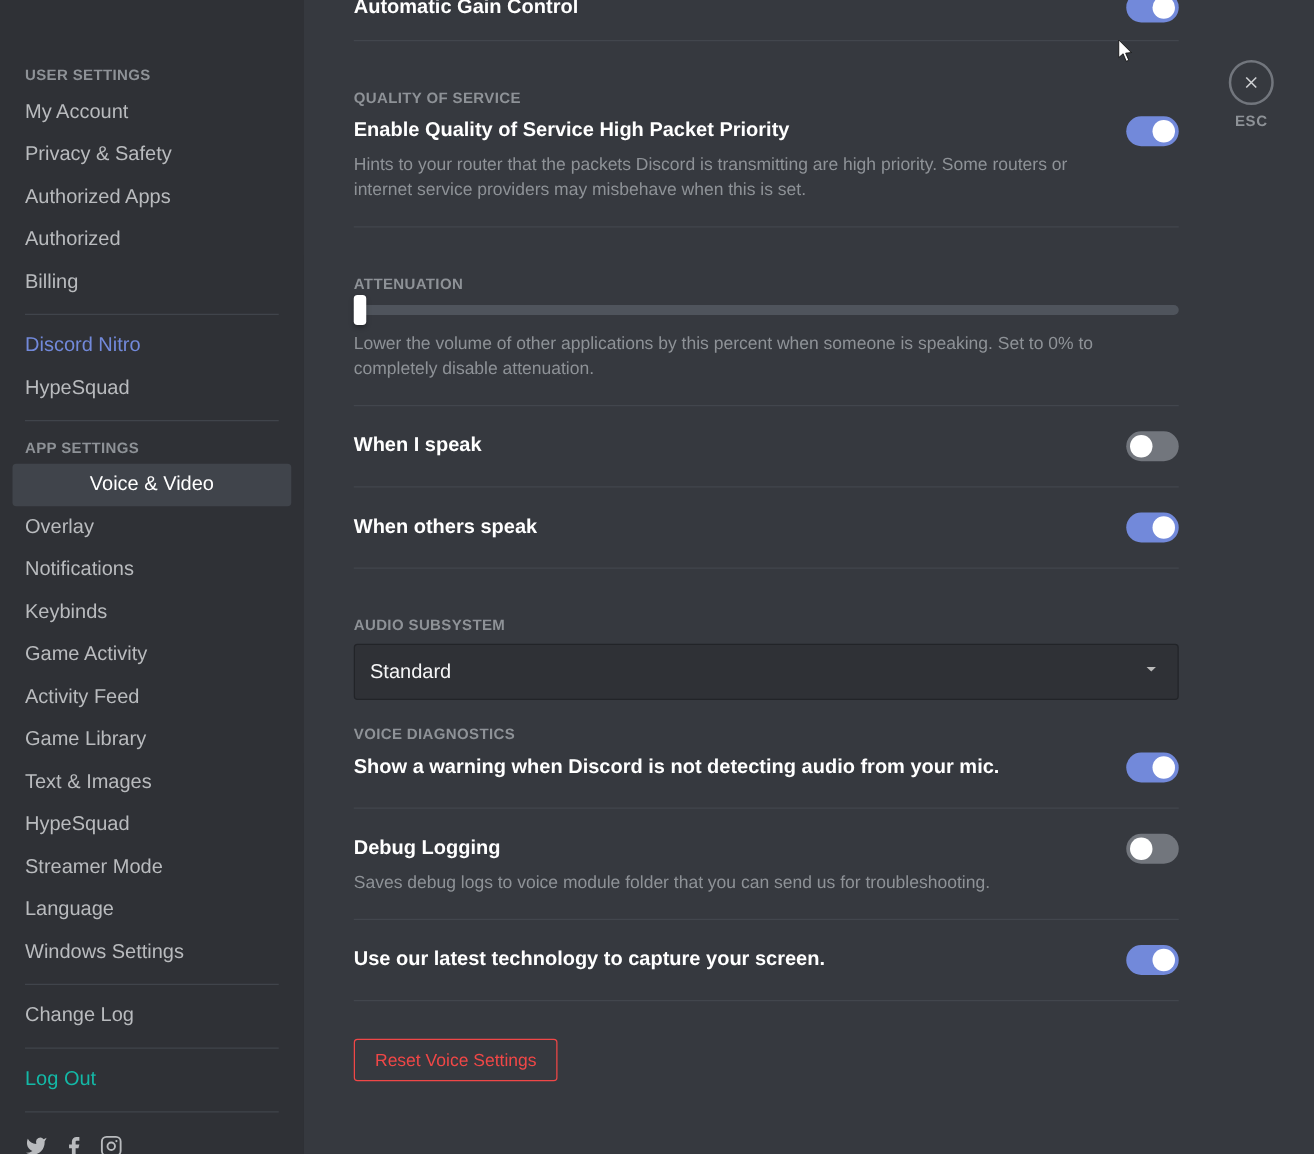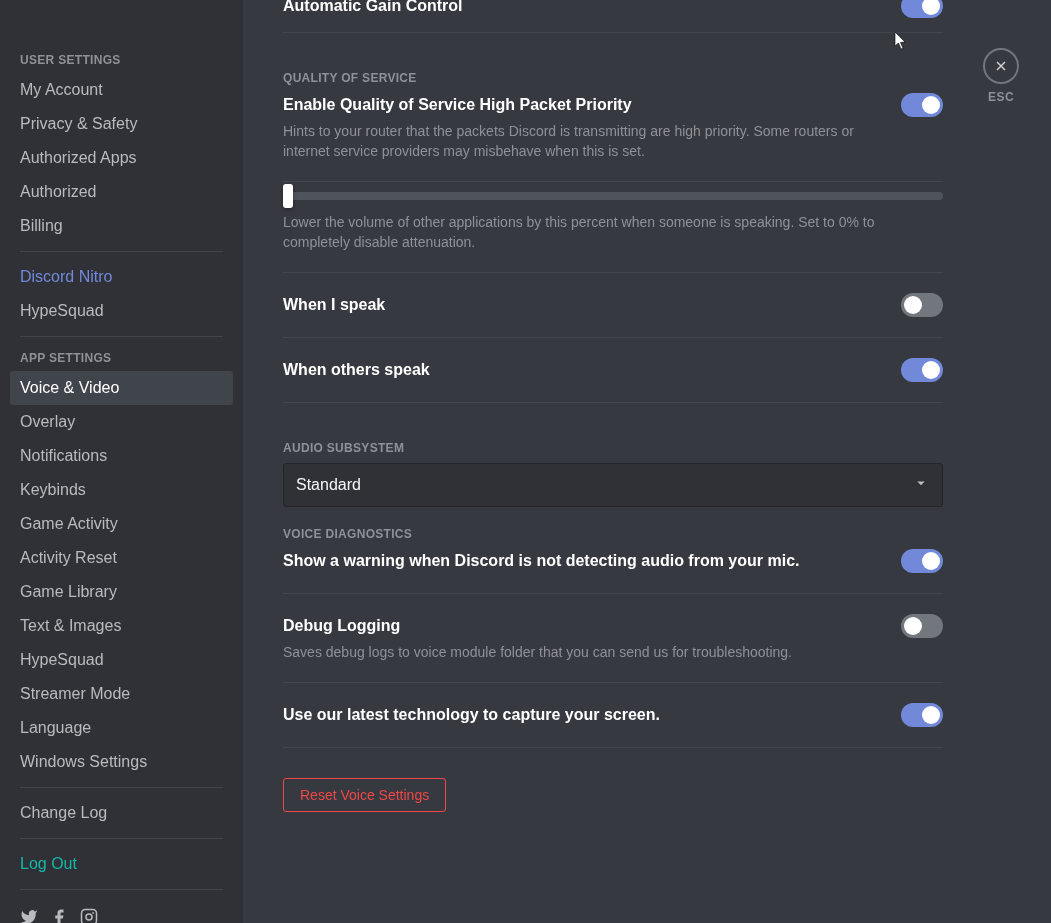--- a/index.html
+++ b/index.html
@@ -32,21 +32,21 @@
     margin-top: 2px;
   }
   .side-item {
     padding: 7px 10px;
     border-radius: 3px;
     font-size: 16px;
     color: #b9bbbe;
     cursor: pointer;
     line-height: 20px;
   }
-  .side-item.active { background: #40444b; color: #ffffff; }
+  .side-item.active { background: #40444b; color: #ffffff; text-align: center; }
   .side-item.nitro { color: #7289da; }
   .side-item.logout { color: #14b8a6; }
   .side-sep {
     height: 1px;
     background: #40444b;
     margin: 8px 10px 8px 10px;
   }
   .social { display: flex; gap: 12px; padding: 10px 10px 0 10px; }
   .social svg { width: 18px; height: 18px; fill: #b9bbbe; cursor: pointer; }
   .main {
@@ -197,21 +197,21 @@
       <div class="side-sep"></div>
       <div class="side-item nitro">Discord Nitro</div>
       <div class="side-item">HypeSquad</div>
       <div class="side-sep"></div>
       <div class="side-header">APP SETTINGS</div>
       <div class="side-item active">Voice &amp; Video</div>
       <div class="side-item">Overlay</div>
       <div class="side-item">Notifications</div>
       <div class="side-item">Keybinds</div>
       <div class="side-item">Game Activity</div>
-      <div class="side-item">Activity Reset</div>
+      <div class="side-item">Activity Feed</div>
       <div class="side-item">Game Library</div>
       <div class="side-item">Text &amp; Images</div>
       <div class="side-item">HypeSquad</div>
       <div class="side-item">Streamer Mode</div>
       <div class="side-item">Language</div>
       <div class="side-item">Windows Settings</div>
       <div class="side-sep"></div>
       <div class="side-item">Change Log</div>
       <div class="side-sep"></div>
       <div class="side-item logout">Log Out</div>
@@ -259,20 +259,21 @@
           <div class="setting-title">Enable Quality of Service High Packet Priority</div>
           <div class="setting-desc">Hints to your router that the packets Discord is transmitting are high priority. Some routers or internet service providers may misbehave when this is set.</div>
         </div>
         <div class="toggle on">
             <div class="knob"></div>
           </div>
       </div>
       <div class="divider"></div>
 
       
+      <div class="section-header" style="margin-top:38px;">ATTENUATION</div>
       <div class="slider-wrap">
         <div class="slider-track">
           <div class="slider-handle"></div>
         </div>
       </div>
       <div class="setting-desc" style="margin-bottom:20px;">Lower the volume of other applications by this percent when someone is speaking. Set to 0% to completely disable attenuation.</div>
       <div class="divider"></div>
 
       <div class="setting-row with-top">
         <div class="setting-text">

